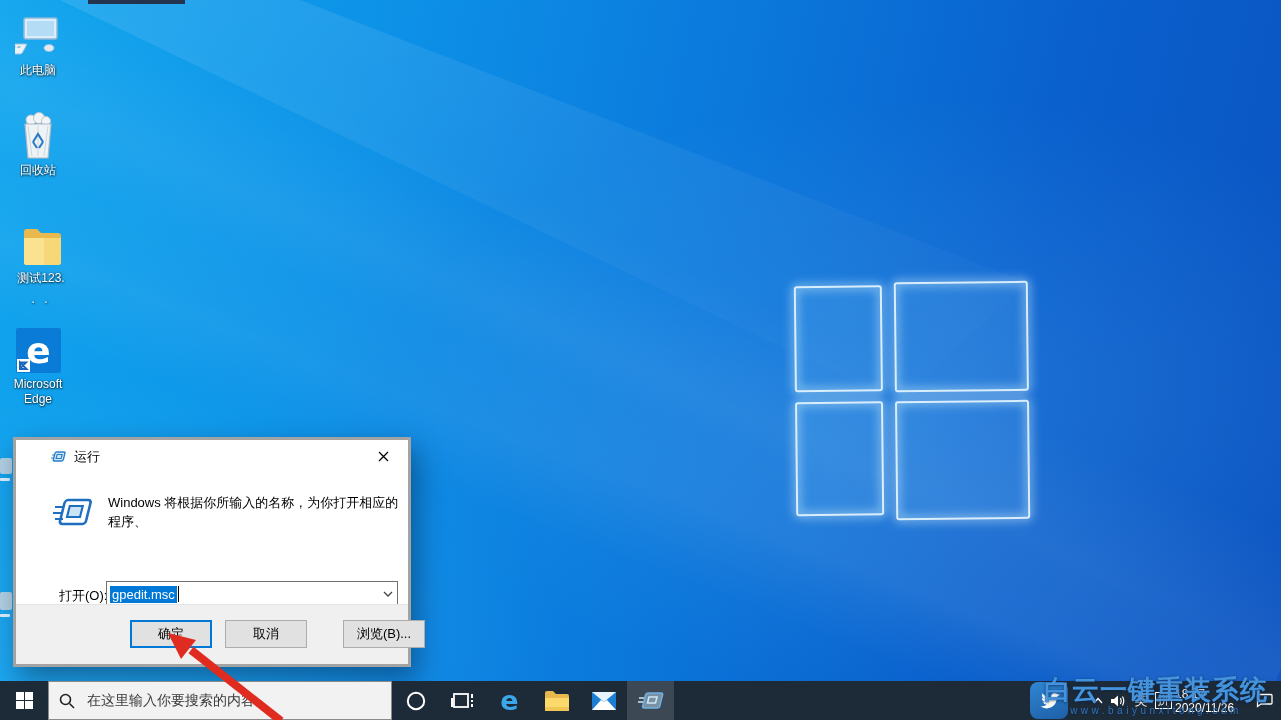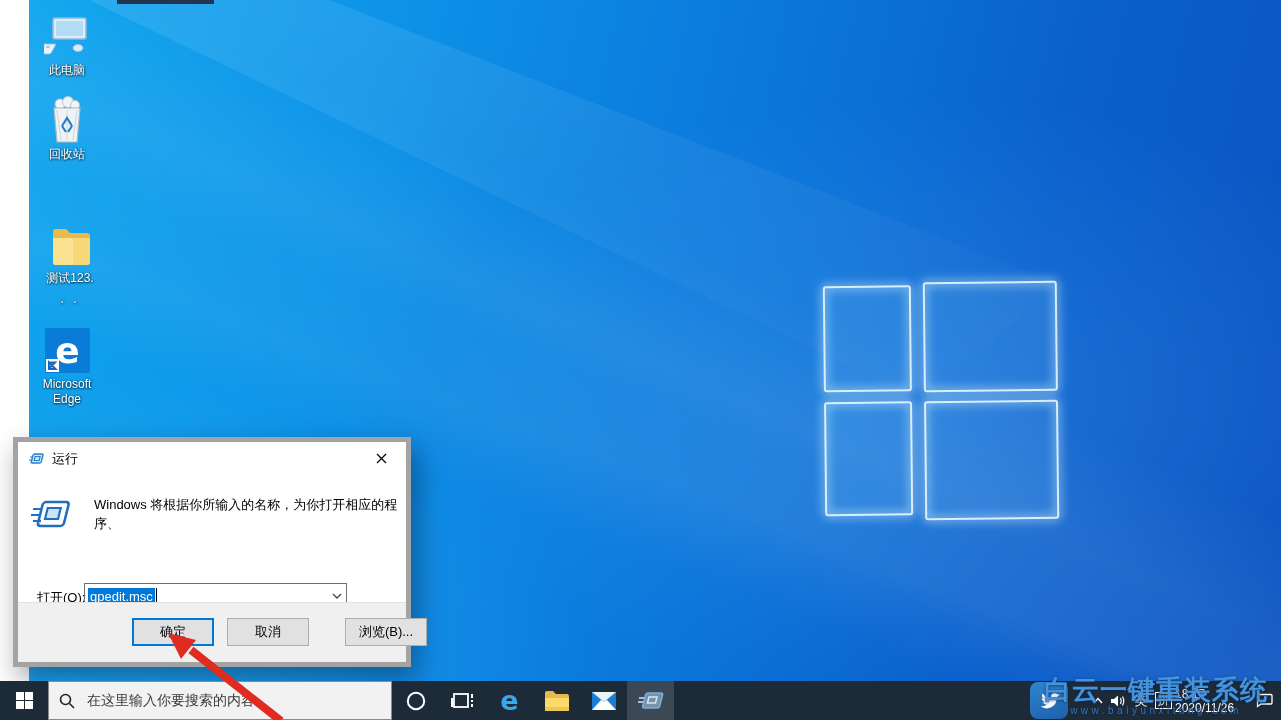--- a/index.html
+++ b/index.html
@@ -7,50 +7,49 @@
   body { font-family:"Liberation Sans","DejaVu Sans",sans-serif; position:relative; }
 
   
   .desktop {
     position:absolute; inset:0;
     background:
       radial-gradient(ellipse 900px 500px at 72% 55%, rgba(120,200,255,0.18), transparent 60%),
       radial-gradient(ellipse 700px 420px at 8% 90%, rgba(90,200,255,0.22), transparent 65%),
       linear-gradient(102deg, #11a6ee 0%, #0d93e8 26%, #0b79dc 52%, #0a60cd 76%, #0a52c0 100%);
     overflow:hidden;
-    margin-left:29px;
   }
   .beam { position:absolute; pointer-events:none; }
   .beam1 { left:-220px; top:-140px; width:1700px; height:230px; transform:rotate(24deg); transform-origin:left top;
     background:linear-gradient(to bottom, rgba(255,255,255,0), rgba(255,255,255,0.07) 50%, rgba(255,255,255,0)); }
   .beam2 { left:-260px; top:60px; width:1700px; height:150px; transform:rotate(21deg); transform-origin:left top;
     background:linear-gradient(to bottom, rgba(255,255,255,0), rgba(255,255,255,0.06) 50%, rgba(255,255,255,0)); }
   .logo-svg { position:absolute; left:0; top:0; }
 
   .top-artifact { position:absolute; left:88px; top:0; width:97px; height:4px; background:#24344e; }
 
   
   .dicon { position:absolute; width:76px; text-align:center; cursor:default; }
   .dicon .art { height:48px; display:flex; align-items:flex-end; justify-content:center; }
   .dicon .lbl { margin-top:3px; font-size:12px; color:#fff; text-shadow:0 1px 2px rgba(0,0,0,.75), 1px 0 2px rgba(0,0,0,.5); line-height:15px; }
   .sliver { position:absolute; background:rgba(205,215,225,.85); border-radius:2px; }
   .sliver-txt { position:absolute; background:rgba(255,255,255,.85); height:3px; border-radius:1px; }
 
   
   .run-dialog { position:absolute; left:13px; top:437px; width:398px; height:230px;
-    background:#fff; border:5px solid #a3a3a3; box-shadow:6px 12px 26px rgba(0,10,30,.4); z-index:40; }
+    background:#fff; border:3px solid #a3a3a3; box-shadow:6px 12px 26px rgba(0,10,30,.4); z-index:40;padding-left:24px; }
   .rd-titlebar { height:33px; display:flex; align-items:center; padding:0 8px 0 11px; background:#fff; }
   .rd-title { font-size:13px; color:#000; margin-left:7px; flex:1; }
   .rd-close { width:34px; height:26px; display:flex; align-items:center; justify-content:center; cursor:pointer; }
   .rd-body { position:relative; height:140px; background:#fff; }
-  .rd-msg { position:absolute; left:76px; top:20px; font-size:13px; color:#000; line-height:19px; }
+  .rd-msg { position:absolute; left:68px; top:20px; font-size:13px; color:#000; line-height:19px; }
   .rd-runicon { position:absolute; left:13px; top:20px; }
   .rd-openrow { position:absolute; left:0; top:108px; width:100%; }
   .rd-openlabel { position:absolute; left:19px; top:6px; font-size:13px; color:#000; }
-  .rd-combo { position:absolute; left:66px; top:0; width:263px; height:26px; background:#fff;
+  .rd-combo { position:absolute; left:66px; top:0; width:292px; height:26px; background:#fff;
     border:1px solid #707070; display:flex; align-items:center; padding-left:3px; cursor:text; }
   .rd-sel { background:#0078d7; color:#fff; font-size:13px; padding:1px 2px; }
   .rd-caret { display:inline-block; width:1px; height:16px; background:#000; margin-left:1px; }
   .rd-combo-arrow { margin-left:auto; width:19px; height:100%; display:flex; align-items:center; justify-content:center; cursor:pointer; }
   .rd-footer { position:absolute; left:0; bottom:0; width:100%; height:60px; background:#f0f0f0; border-top:1px solid #e3e3e3; }
   .rd-btn { position:absolute; top:15px; width:82px; height:28px; background:#e1e1e1; border:1px solid #adadad;
     font-size:13px; font-family:inherit; color:#000; cursor:pointer; }
   .rd-btn.ok { left:114px; border:2px solid #0078d7; }
   .rd-btn.cancel { left:209px; }
   .rd-btn.browse { left:303px;margin-left:24px; }
@@ -134,21 +133,21 @@
               <rect x="24" y="36" width="3" height="2"></rect>
               <rect x="29" y="36" width="3" height="2"></rect>
             </g>
         </g>
         <ellipse cx="34" cy="34" rx="5" ry="3.5" fill="#dfeaf2" stroke="#9cc0da"></ellipse>
       </svg>
     </div>
     <div class="lbl">此电脑</div>
   </div>
 
-  <div class="dicon" style="left:0;top:96px;">
+  <div class="dicon" style="left:0;top:112px;">
     <div class="art">
       <svg width="46" height="48" viewBox="0 0 46 48">
         <g fill="#f2f5f7" stroke="#b9c4cc" stroke-width="1">
           <circle cx="16" cy="8" r="5"></circle>
             <circle cx="24" cy="6" r="5.5"></circle>
             <circle cx="31" cy="9" r="4.5"></circle>
         </g>
         <path d="M10 12 L36 12 L33 46 L13 46 Z" fill="#eef3f6" stroke="#aeb9c2" stroke-width="1.2"></path>
         <path d="M13 14 L17 44 M23 14 L23 44 M33 14 L29 44" stroke="#ccd6dd" fill="none"></path>
         <g stroke="#2e7cc3" stroke-width="2.2" fill="none">

